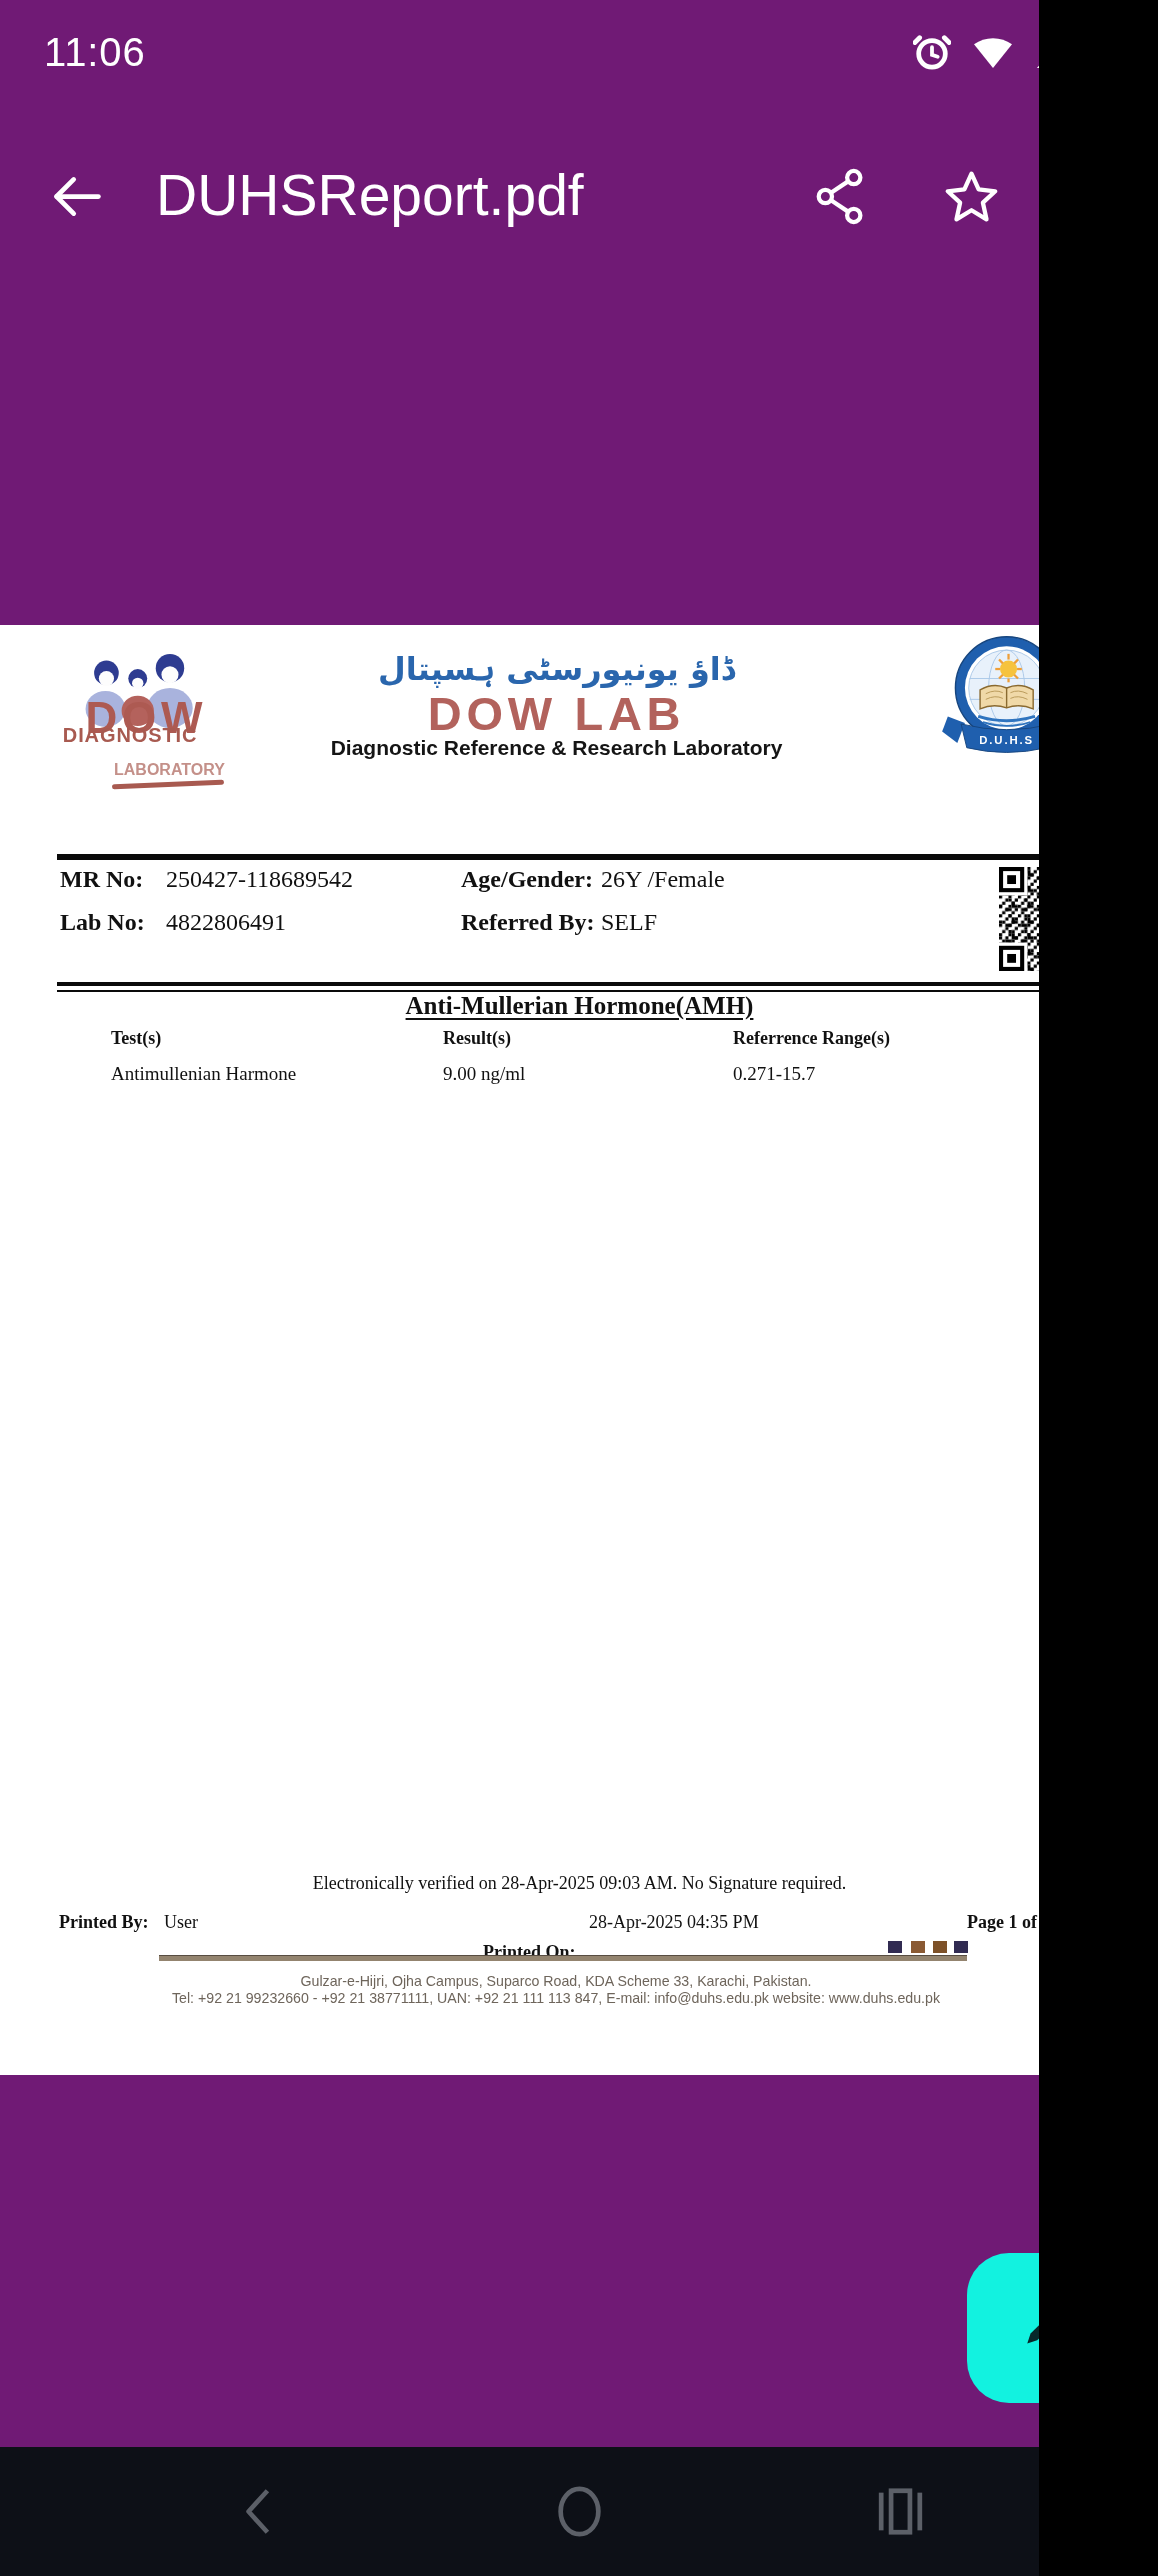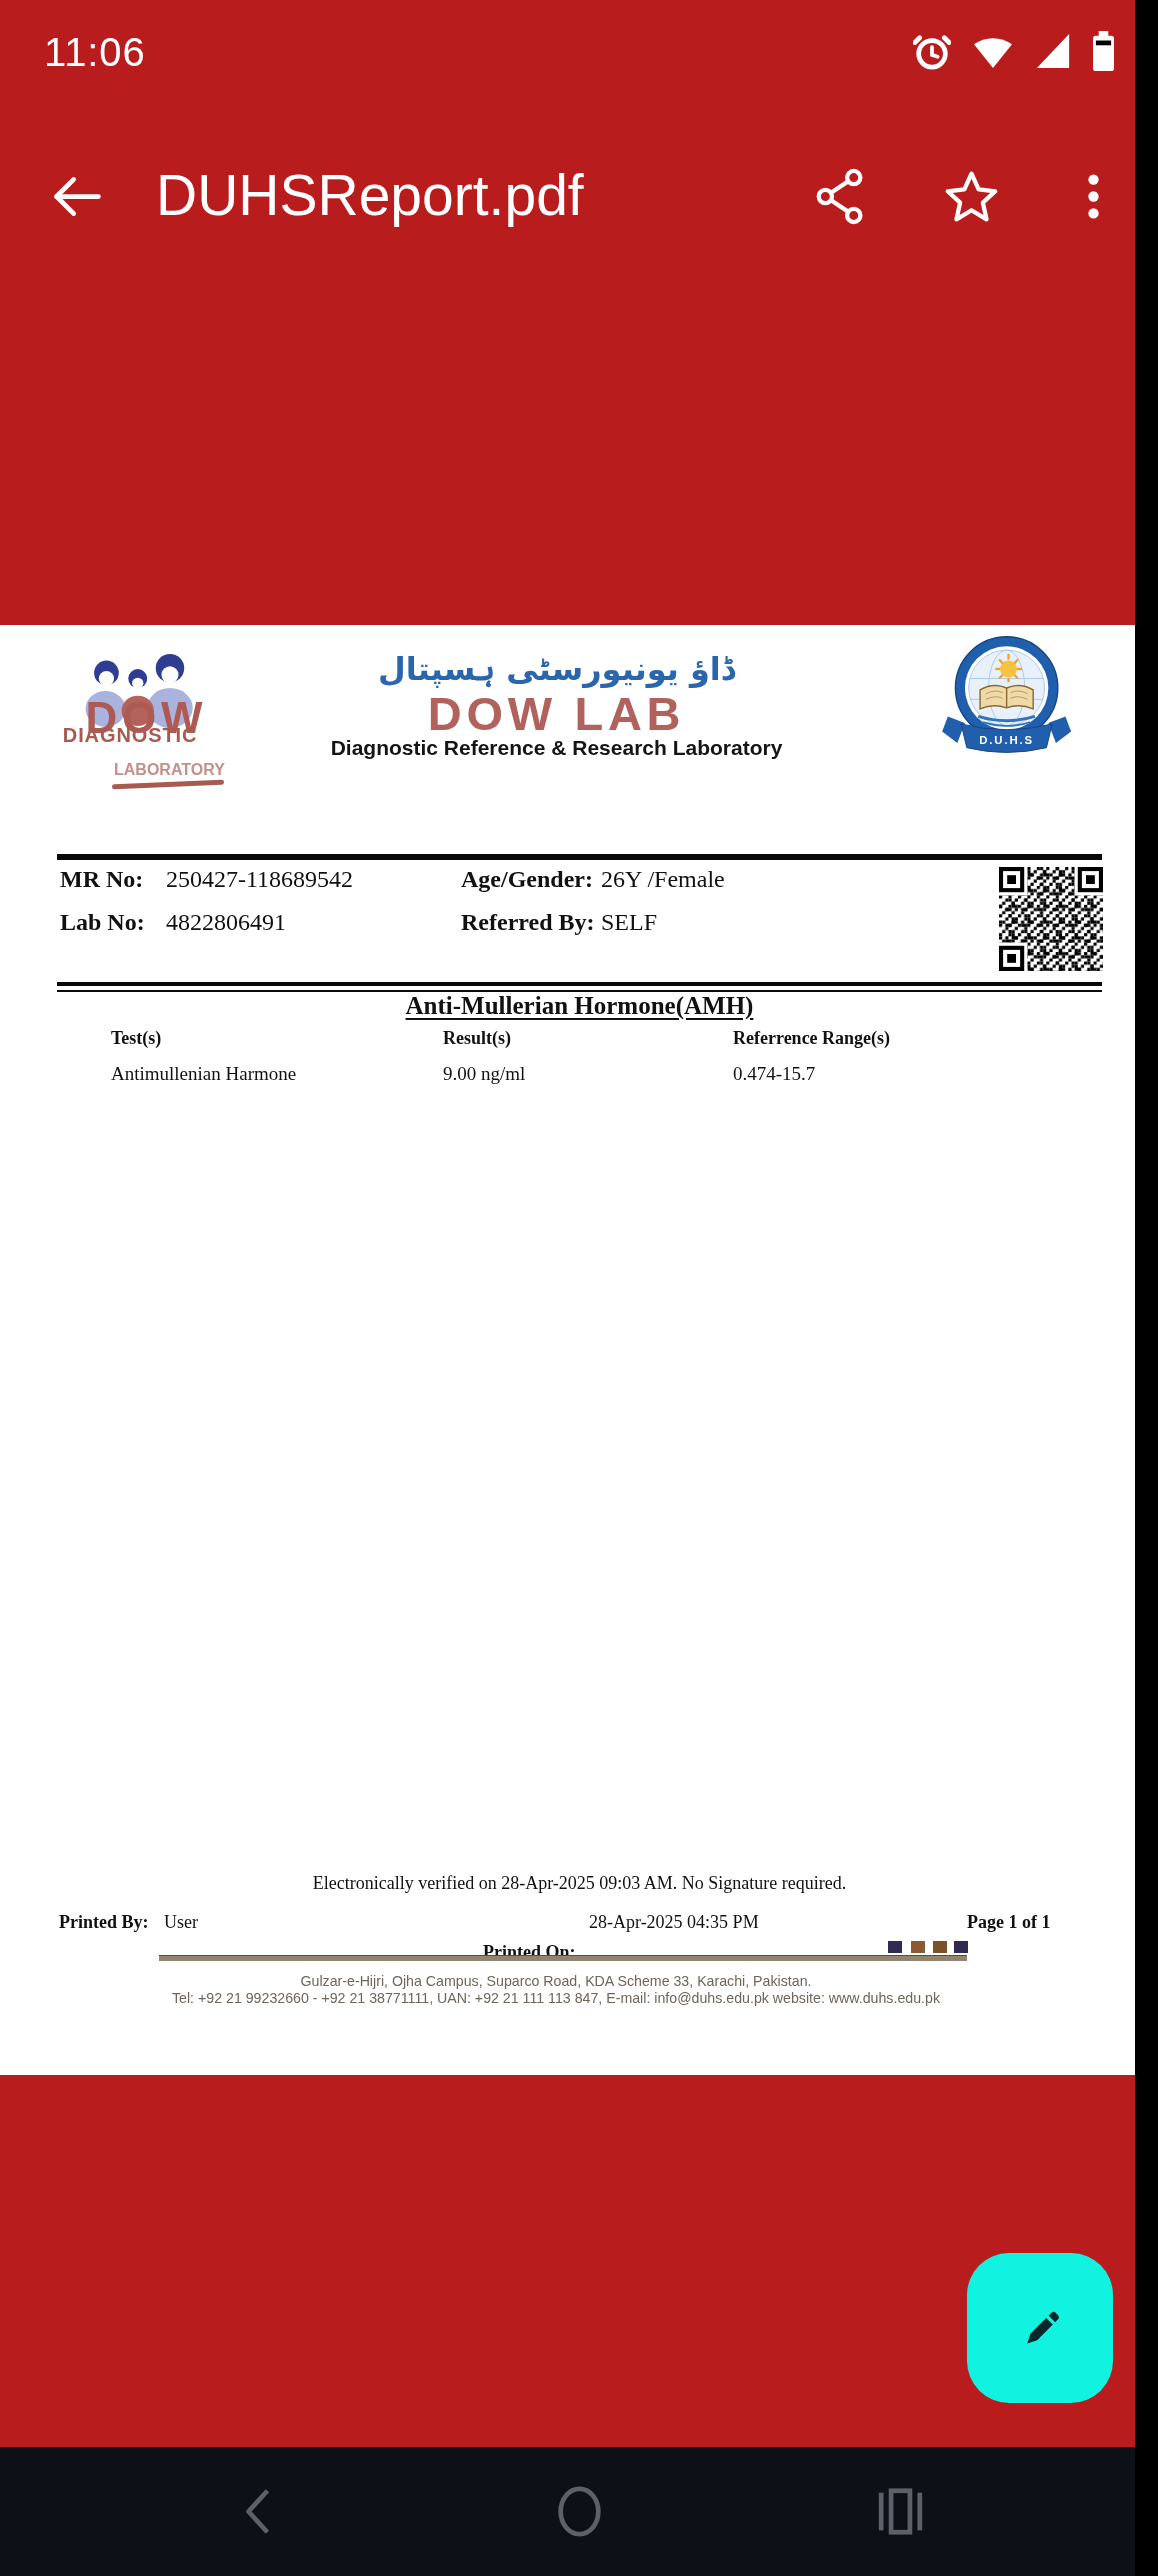--- a/index.html
+++ b/index.html
@@ -1,16 +1,16 @@
 <!DOCTYPE html>
 <html style="font-size:15px"><head>
 <meta charset="utf-8">
 <style>
   html,body{margin:0;padding:0;background:#000;}
-  .screen{position:relative;width:1135px;height:2576px;background:#b91c1c;overflow:hidden;
+  .screen{position:relative;width:1039px;height:2576px;background:#701a75;overflow:hidden;
           font-family:"Liberation Sans",sans-serif;}
 
   
   .status-bar{position:absolute;top:0;left:0;width:1159px;height:95px;display:flex;
               align-items:center;justify-content:space-between;padding:9.5px 44px 0 44px;box-sizing:border-box;}
   .status-time{color:#fff;font-size:40px;font-weight:400;letter-spacing:0.9px;}
   .status-icons{display:flex;align-items:center;gap:21px;}
 
   
   .app-bar{position:absolute;top:141px;left:0;width:1159px;height:112px;}
@@ -269,21 +269,21 @@
     <div class="pt-line-b2"></div>
 
     <div class="amh-title">
       <span>Anti-Mullerian Hormone(AMH)</span>
     </div>
     <span class="col-head cx1">Test(s)</span>
     <span class="col-head cx2">Result(s)</span>
     <span class="col-head cx3">Referrence Range(s)</span>
     <span class="col-cell cx1">Antimullenian Harmone</span>
     <span class="col-cell cx2">9.00 ng/ml</span>
-    <span class="col-cell cx3">0.474-15.7</span>
+    <span class="col-cell cx3">0.271-15.7</span>
 
     <div class="verified">Electronically verified on 28-Apr-2025 09:03 AM. No Signature required.</div>
     <div class="f-row">
       <span class="f-pb-l">Printed By:</span>
       <span class="f-pb-v">User</span>
       <span class="f-po-l">Printed On:</span>
       <span class="f-po-v">28-Apr-2025 04:35 PM</span>
       <span class="f-page">Page 1 of 1</span>
     </div>
     <span class="sq sq1"></span>

